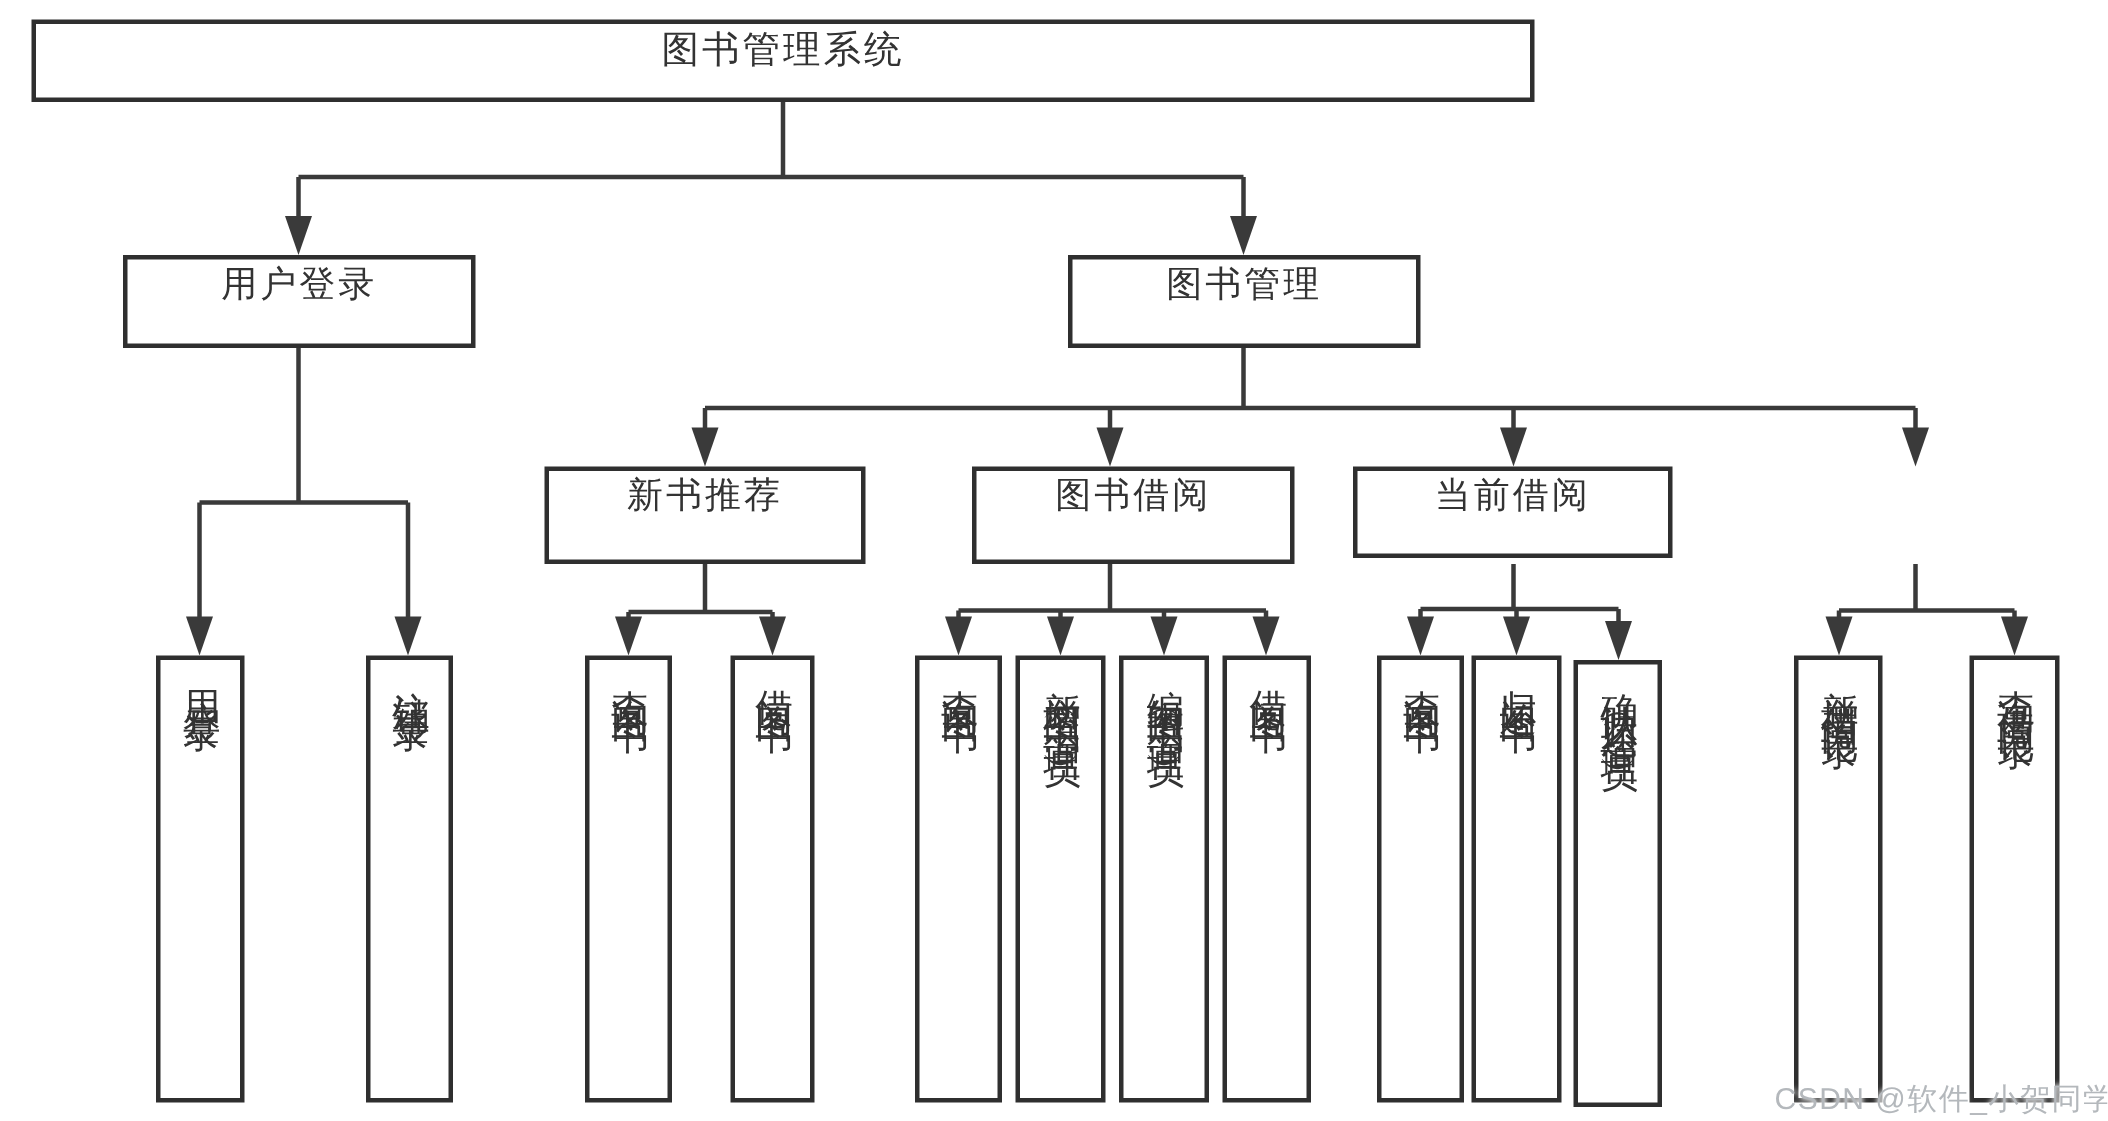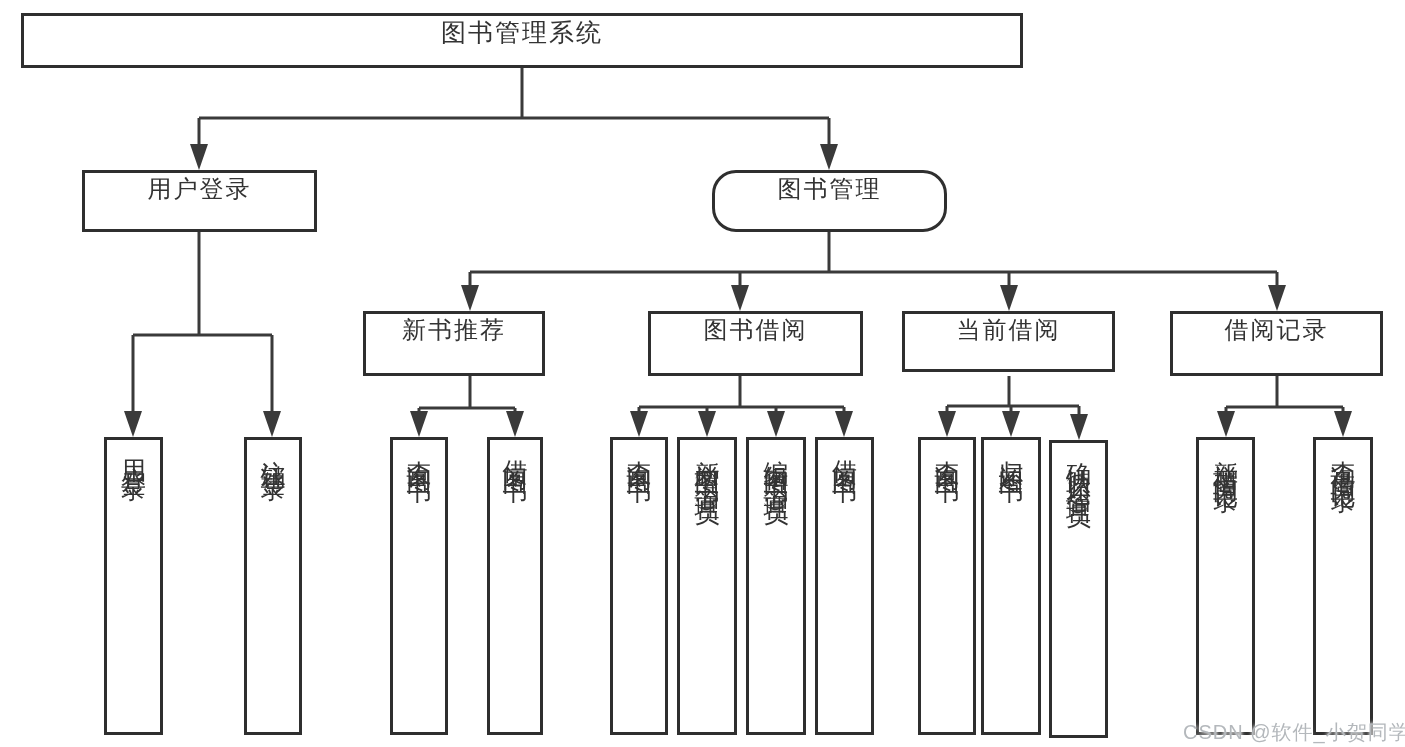--- a/index.html
+++ b/index.html
@@ -98,35 +98,32 @@
     </g>
   </svg>
 
   <div class="node root-node" style="left:21px;top:13px;width:1002px;height:55px;">
     <span>图书管理系统</span>
   </div>
 
   <div class="node h-node" style="left:82px;top:170px;width:235px;height:62px;">
     <span>用户登录</span>
   </div>
-  <div class="node h-node" style="left:712px;top:170px;width:235px;height:62px;border-radius:24px;">
+  <div class="node h-node" style="left:712px;top:170px;width:235px;height:62px;">
     <span>图书管理</span>
   </div>
 
-  <div class="node h-node" style="left:363px;top:311px;width:182px;height:65px;">
+  <div class="node h-node" style="left:363px;top:311px;width:214px;height:65px;">
     <span>新书推荐</span>
   </div>
   <div class="node h-node" style="left:632px;top:311px;width:215px;height:65px;margin-left:16px;">
     <span>图书借阅</span>
   </div>
   <div class="node h-node" style="left:902px;top:311px;width:213px;height:61px;">
     <span>当前借阅</span>
-  </div>
-  <div class="node h-node" style="left:1170px;top:311px;width:213px;height:65px;">
-    <span>借阅记录</span>
   </div>
 
   <div class="node v-node" style="left:104px;top:437px;width:59px;height:298px;">
     <span>用户登录</span>
   </div>
   <div class="node v-node" style="left:244px;top:437px;width:58px;height:298px;">
     <span>注销登录</span>
   </div>
 
   <div class="node v-node" style="left:390px;top:437px;width:58px;height:298px;">

